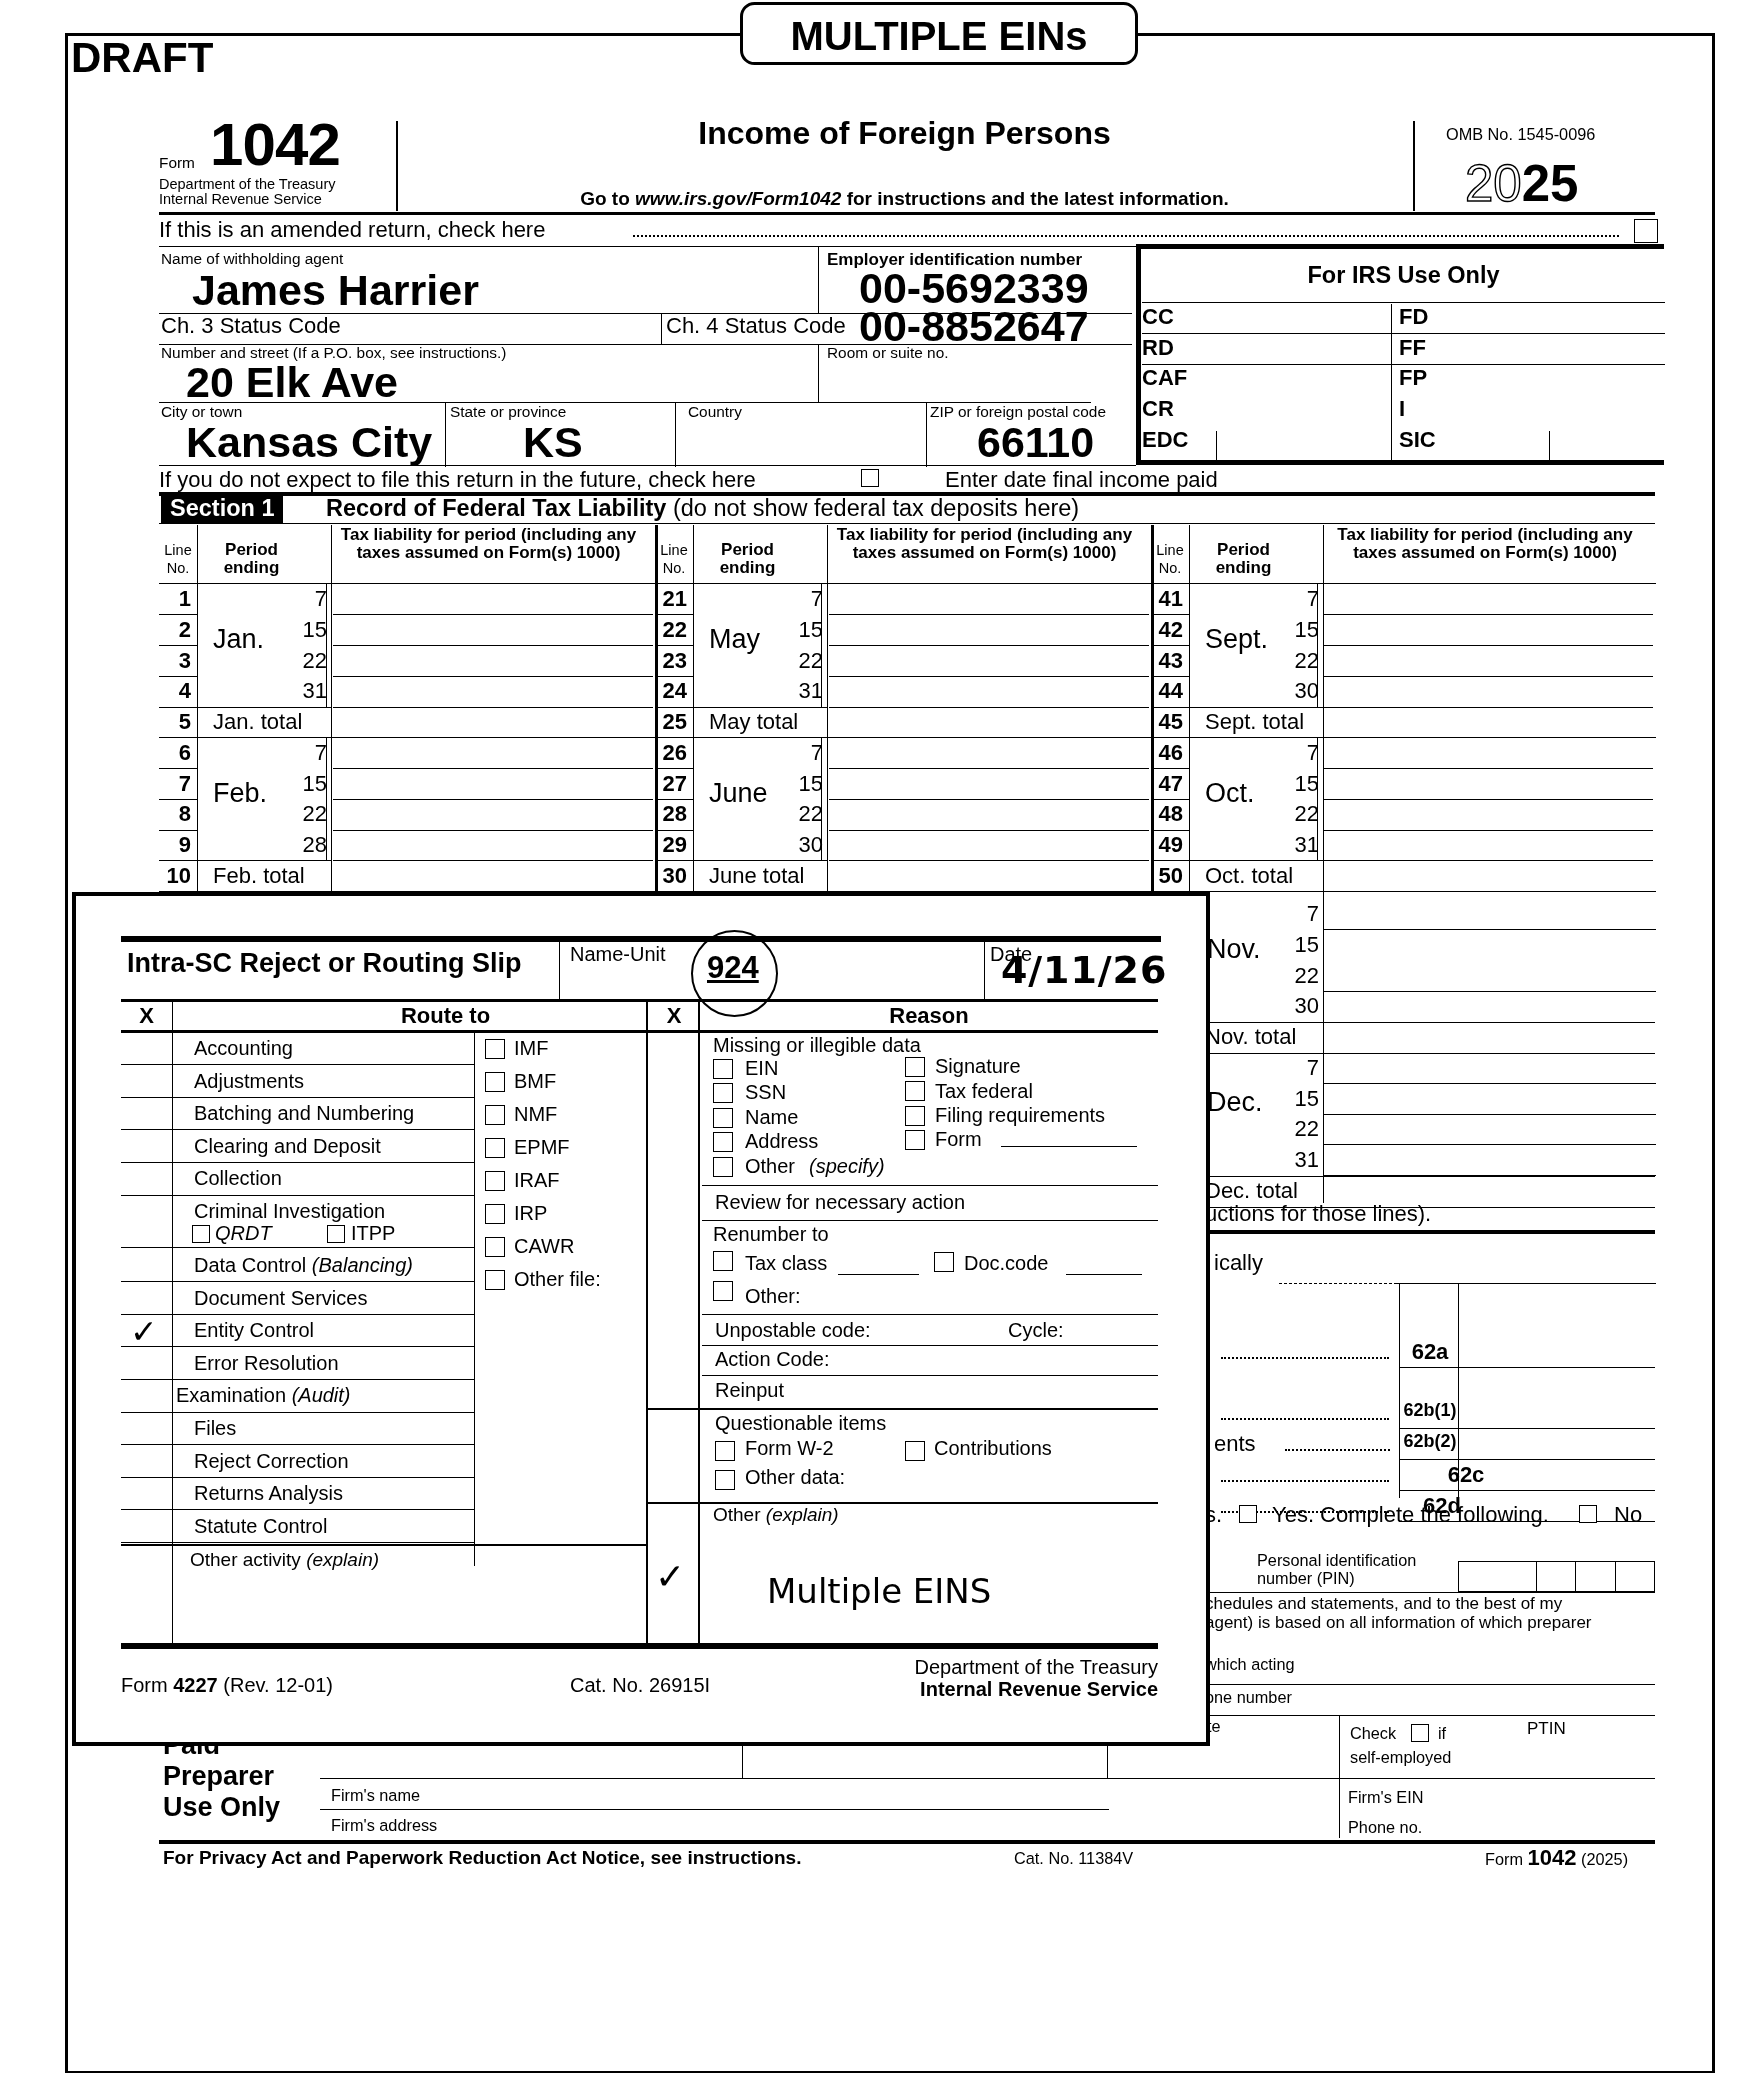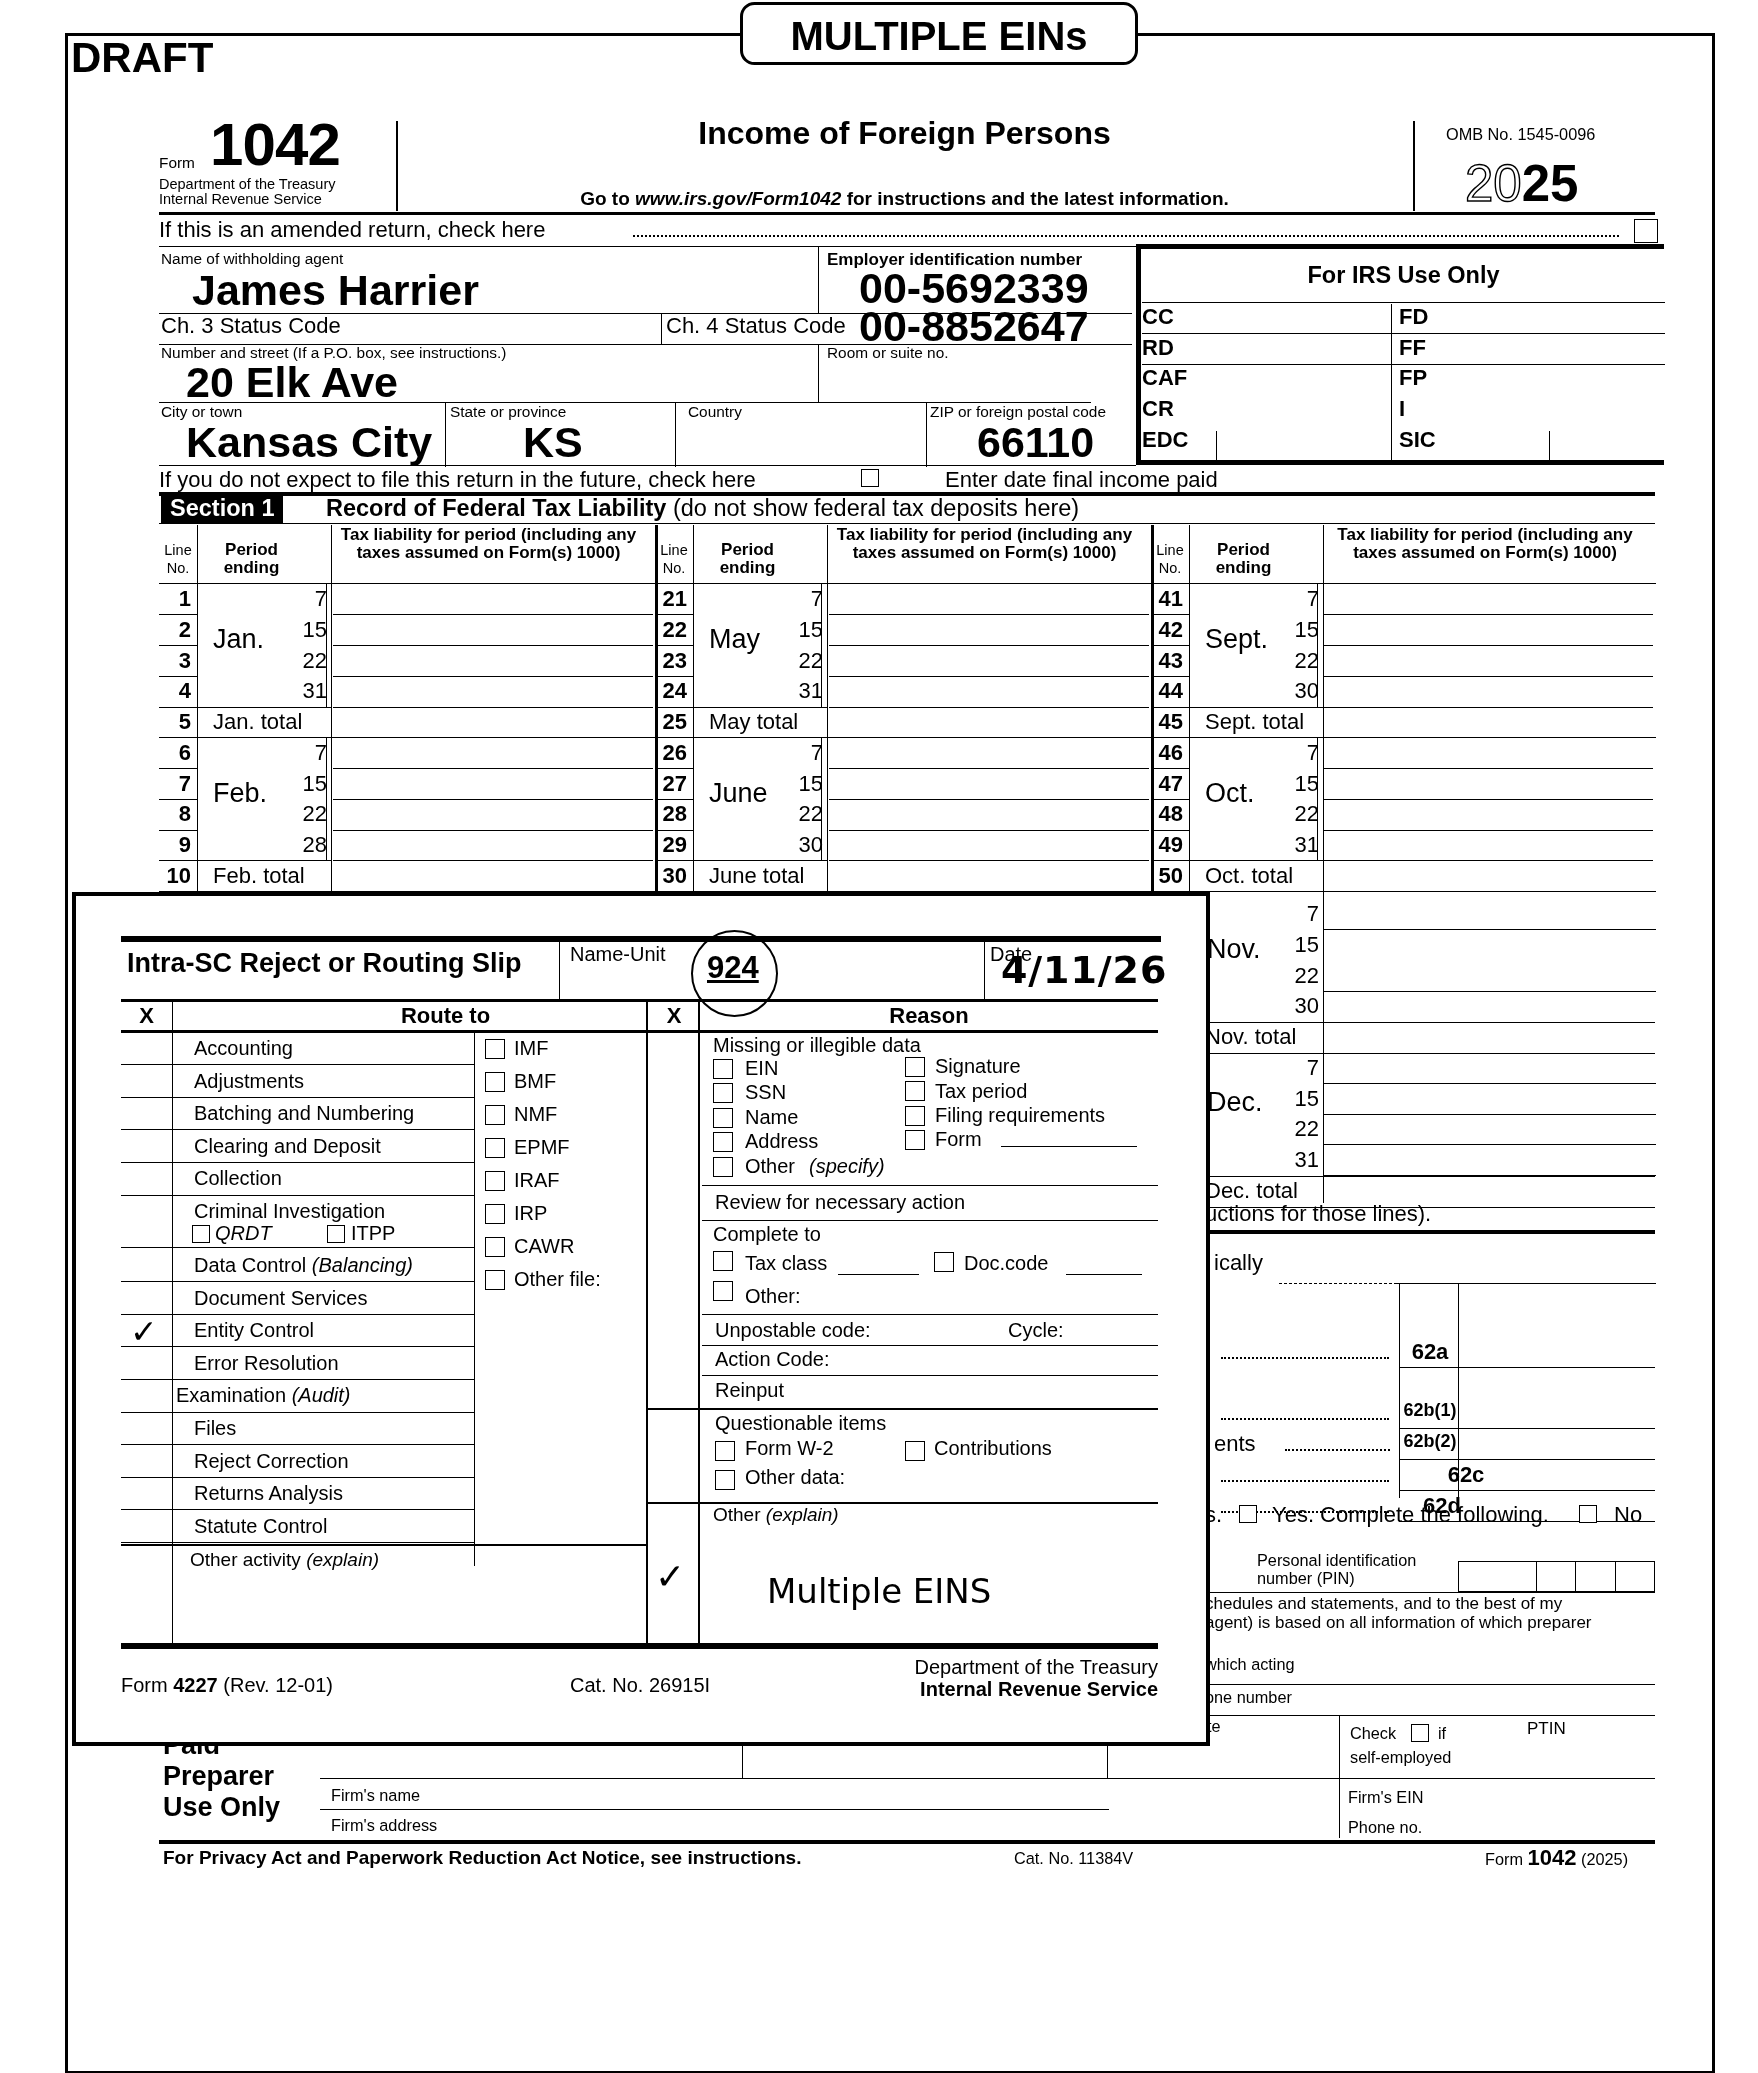--- a/index.html
+++ b/index.html
@@ -492,30 +492,30 @@
         <div class="cb" style="left:637px;top:212px;width:20px;height:20px;"></div>
         <div class="abs" style="left:669px;top:210px;font-size:20px;">Name</div>
         <div class="cb" style="left:637px;top:236px;width:20px;height:20px;"></div>
         <div class="abs" style="left:669px;top:234px;font-size:20px;">Address</div>
         <div class="cb" style="left:637px;top:261px;width:20px;height:20px;"></div>
         <div class="abs" style="left:669px;top:259px;font-size:20px;">Other</div>
         <div class="abs" style="left:733px;top:259px;font-size:20px;font-style:italic;">(specify)</div>
         <div class="cb" style="left:829px;top:161px;width:20px;height:20px;"></div>
         <div class="abs" style="left:859px;top:159px;font-size:20px;">Signature</div>
         <div class="cb" style="left:829px;top:185px;width:20px;height:20px;"></div>
-        <div class="abs" style="left:859px;top:184px;font-size:20px;">Tax period</div>
+        <div class="abs" style="left:859px;top:184px;font-size:20px;">Tax federal</div>
         <div class="cb" style="left:829px;top:210px;width:20px;height:20px;"></div>
         <div class="abs" style="left:859px;top:208px;font-size:20px;">Filing requirements</div>
         <div class="cb" style="left:829px;top:234px;width:20px;height:20px;"></div>
         <div class="abs" style="left:859px;top:232px;font-size:20px;">Form</div>
         <div class="hline" style="left:925px;top:250px;width:136px;"></div>
         <div class="hline" style="left:626px;top:289px;width:456px;"></div>
         <div class="abs" style="left:639px;top:295px;font-size:20px;">Review for necessary action</div>
         <div class="hline" style="left:626px;top:324px;width:456px;"></div>
-        <div class="abs" style="left:637px;top:327px;font-size:20px;">Complete to</div>
+        <div class="abs" style="left:637px;top:327px;font-size:20px;">Renumber to</div>
         <div class="cb" style="left:637px;top:355px;width:20px;height:20px;"></div>
         <div class="abs" style="left:669px;top:356px;font-size:20px;">Tax class</div>
         <div class="hline" style="left:762px;top:378px;width:81px;"></div>
         <div class="cb" style="left:858px;top:356px;width:20px;height:20px;"></div>
         <div class="abs" style="left:888px;top:356px;font-size:20px;">Doc.code</div>
         <div class="hline" style="left:990px;top:378px;width:76px;"></div>
         <div class="cb" style="left:637px;top:385px;width:20px;height:20px;"></div>
         <div class="abs" style="left:669px;top:389px;font-size:20px;">Other:</div>
         <div class="hline" style="left:626px;top:418px;width:456px;"></div>
         <div class="abs" style="left:639px;top:423px;font-size:20px;">Unpostable code:</div>

